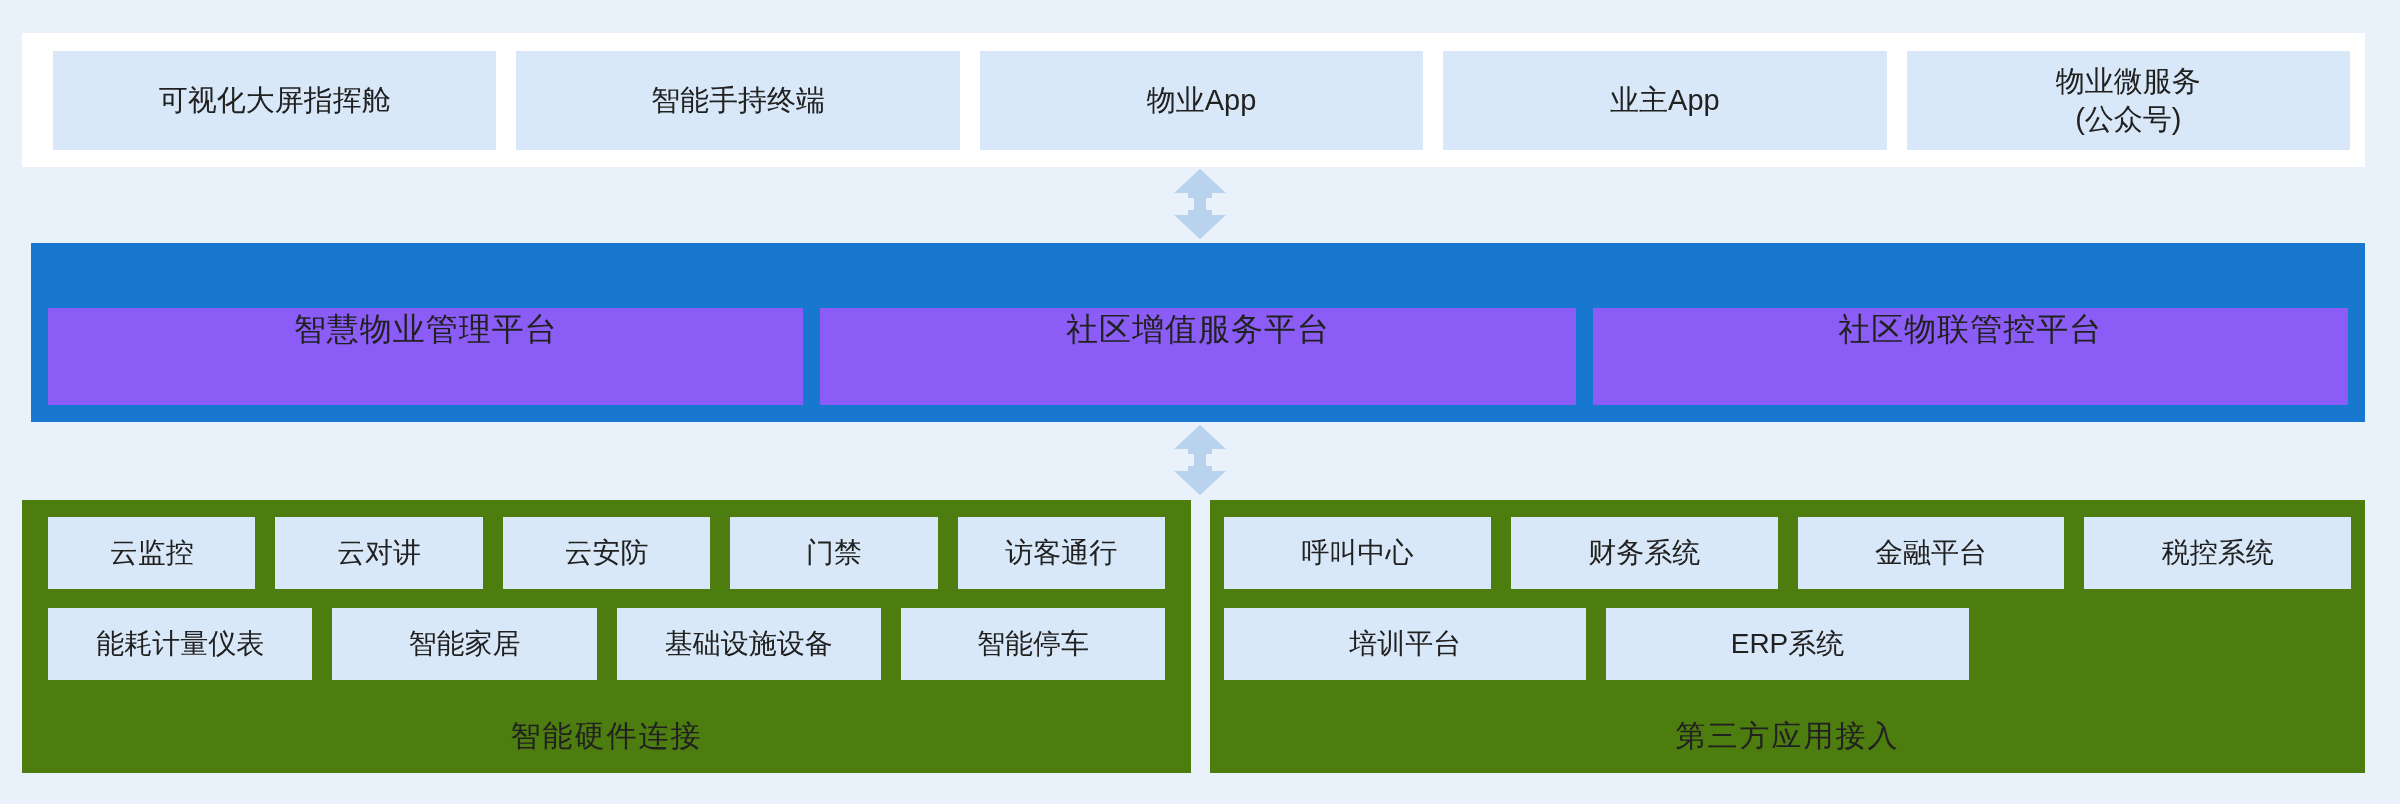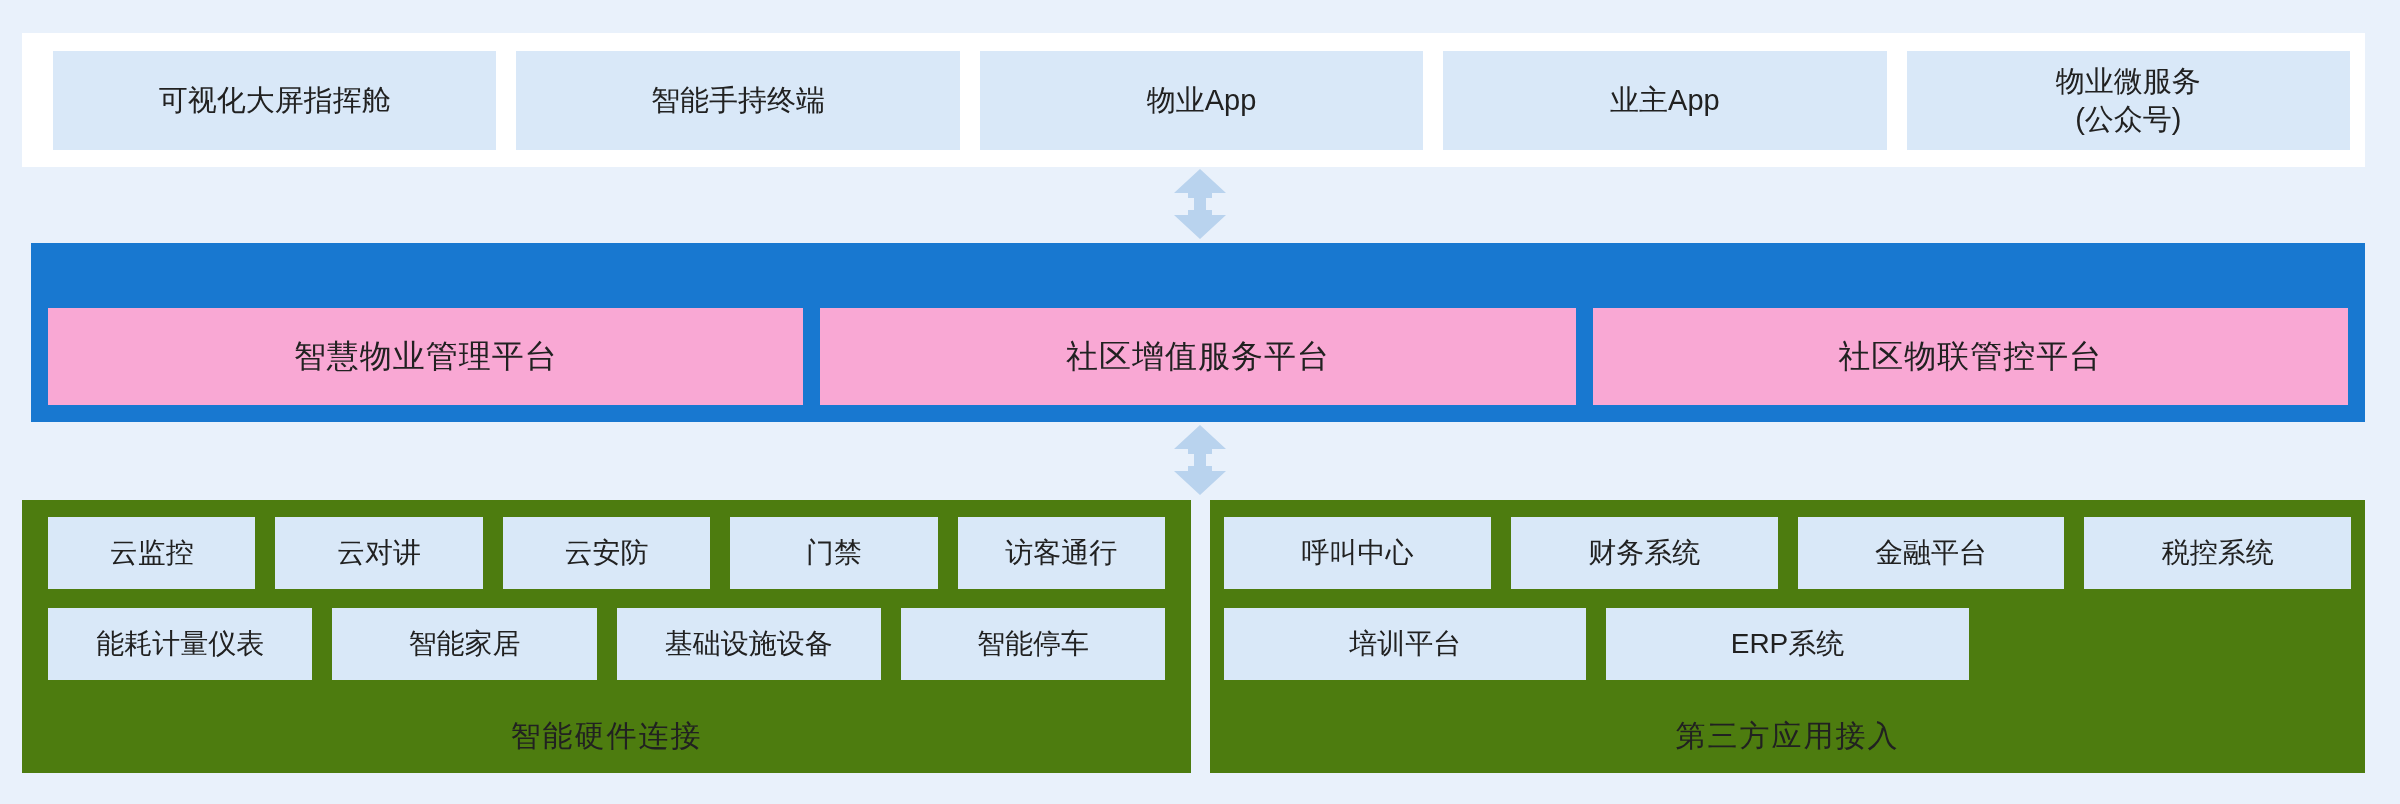--- a/index.html
+++ b/index.html
@@ -33,22 +33,22 @@
   .arrow-1{left:1174px;top:169px;}
   .arrow-2{left:1174px;top:425px;}
 
   
   .platform-band{
     position:absolute;left:31px;top:243px;width:2334px;height:179px;
     background:#1878d0;
     display:flex;gap:17px;padding:17px;box-sizing:border-box;
   }
   .platform-box{
-    flex:1;background:#f9a8d4;
-    display:flex;align-items:center;justify-content:center;margin-top:48px;
+    flex:1;background:#8b5cf6;
+    display:flex;align-items:flex-start;justify-content:center;margin-top:48px;
   }
   .platform-box span{font-size:32px;letter-spacing:1px;}
 
   
   .panel{
     position:absolute;top:500px;height:273px;background:#4d7c0f;
     box-sizing:border-box;display:flex;flex-direction:column;
   }
   .panel-left{left:22px;width:1169px;padding:17px 26px 0 26px;}
   .panel-right{left:1210px;width:1155px;padding:17px 14px 0 14px;}

